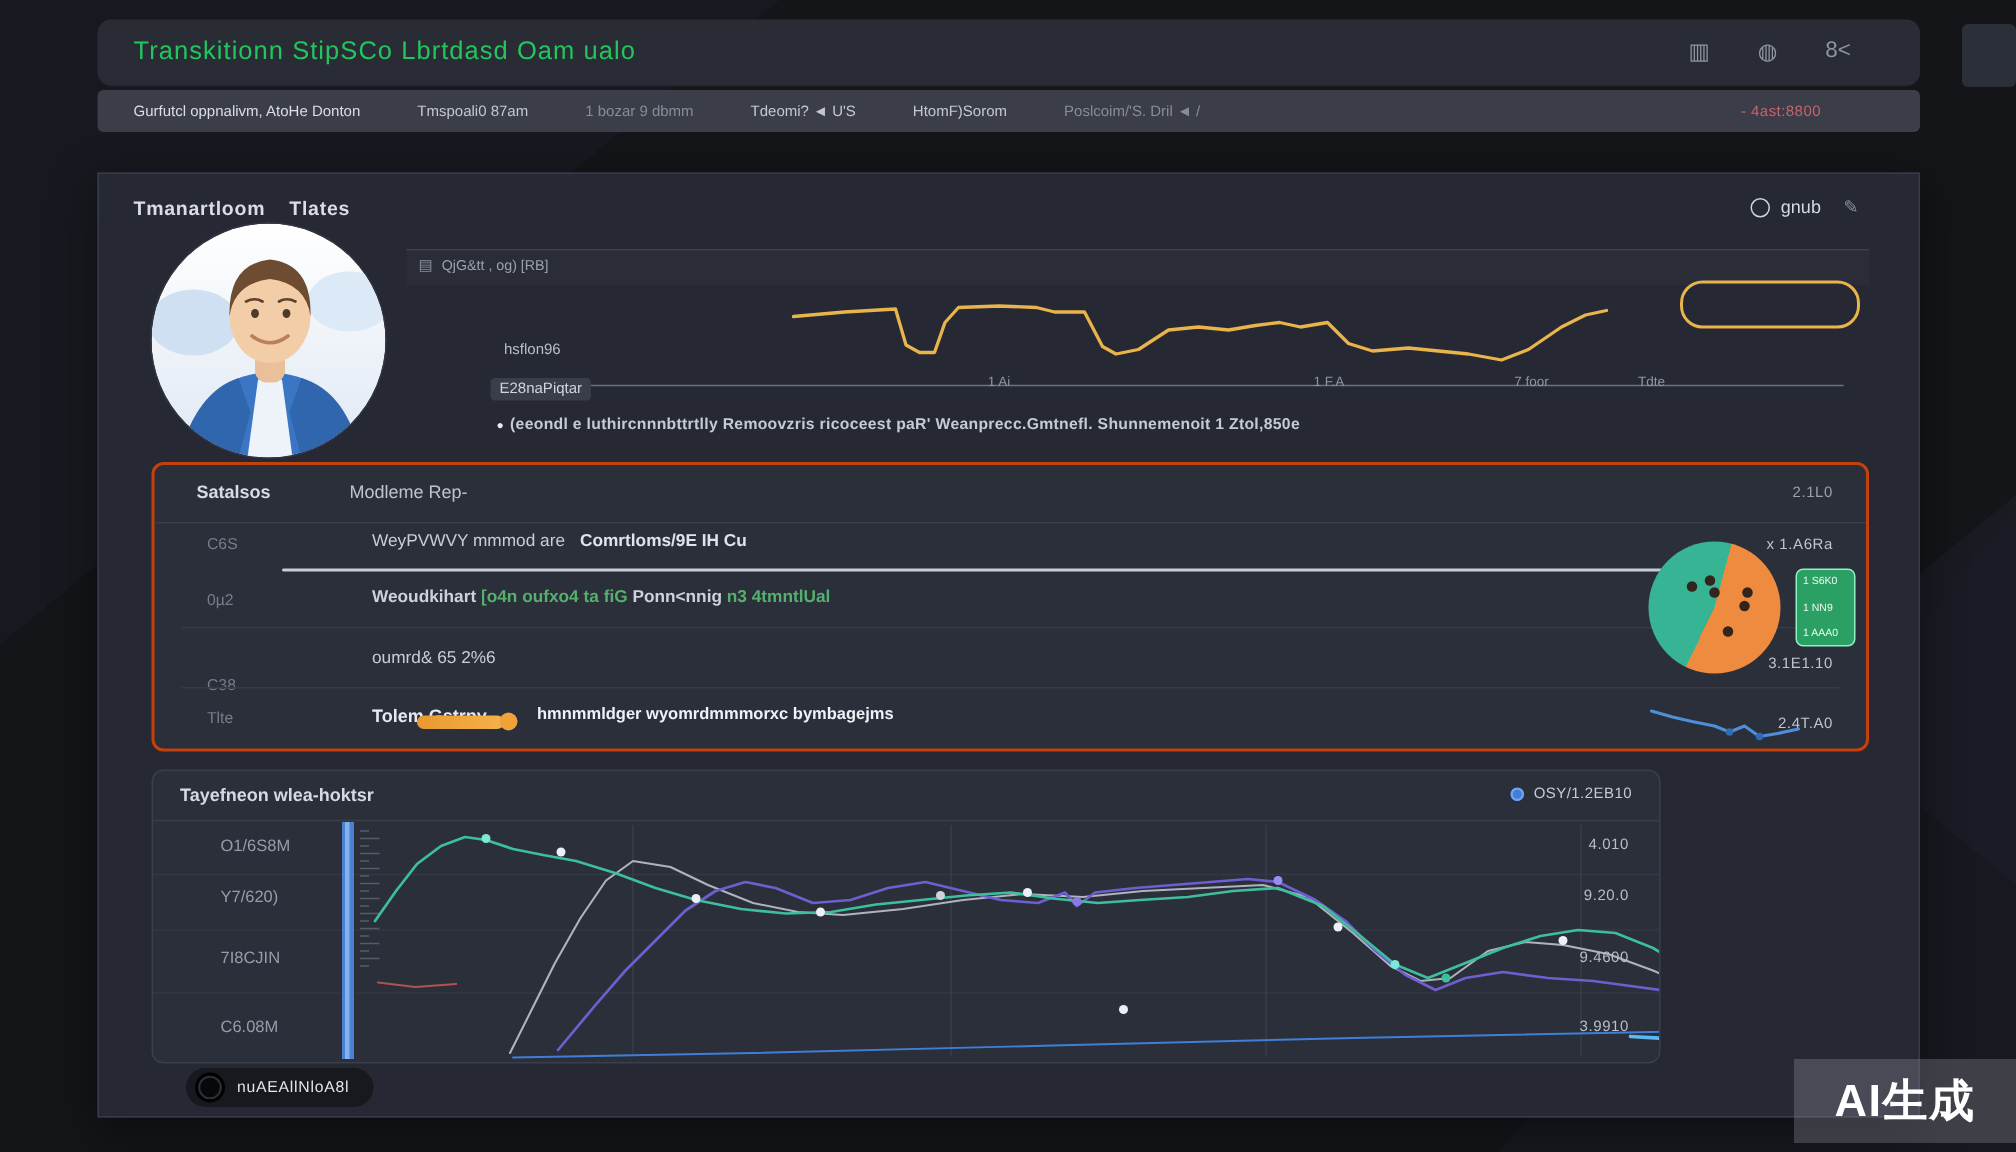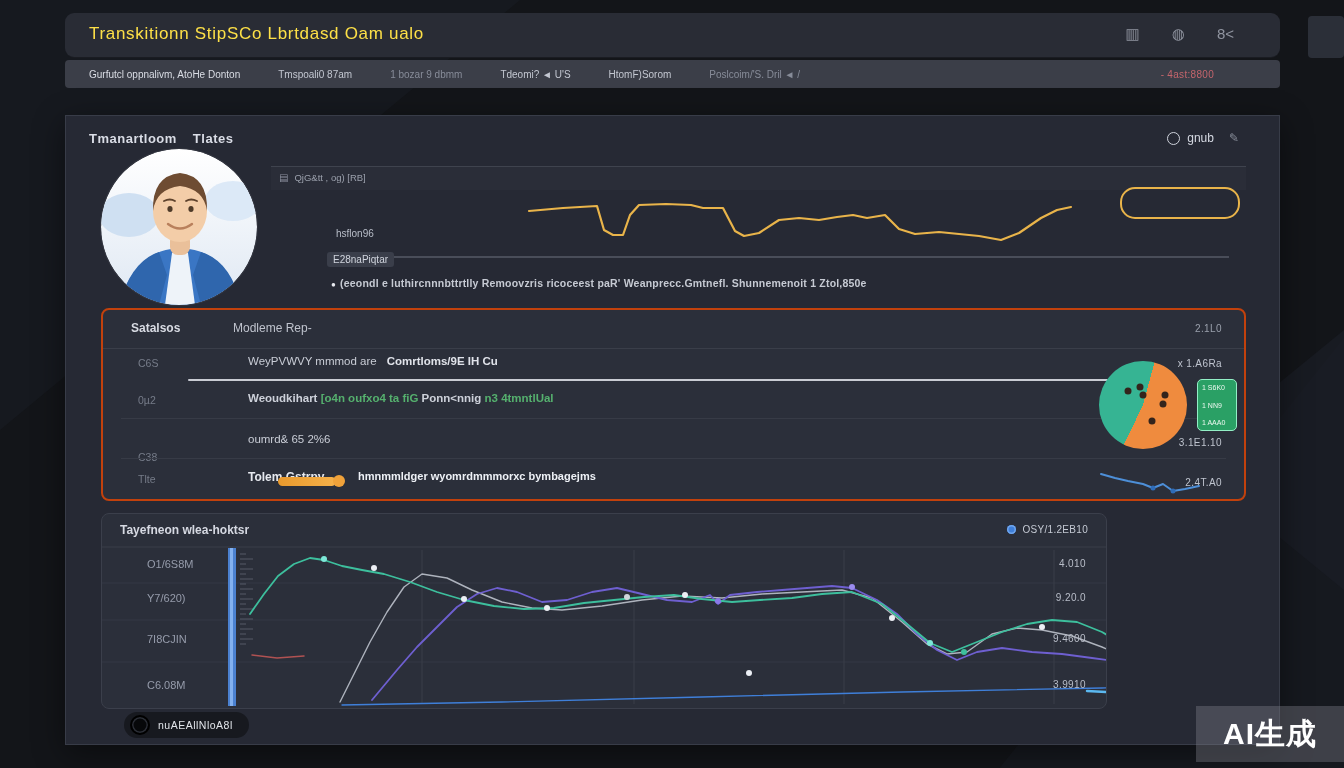--- a/index.html
+++ b/index.html
@@ -9,21 +9,21 @@
   .deco1{position:absolute;left:0;top:0;width:520px;height:430px;background:#1a1d24;
          clip-path:polygon(0 0,100% 0,0 100%);opacity:.55;}
   .deco2{position:absolute;right:0;bottom:0;width:420px;height:430px;background:#191c23;
          clip-path:polygon(100% 0,100% 100%,18% 100%);opacity:.6;}
   .deco3{position:absolute;right:0;top:330px;width:70px;height:260px;background:#1b1e26;
          clip-path:polygon(100% 0,100% 100%,0 78%,0 22%);opacity:.7;}
   
   .topbar{position:absolute;left:65px;top:13px;width:1215px;height:44px;background:#292c35;
           border-radius:9px;box-shadow:0 1px 0 #1a1c22;}
   .app-title{position:absolute;left:24px;top:11px;font-size:17px;font-weight:500;
-             color:#fde047;letter-spacing:.7px;}
+             color:#22c55e;letter-spacing:.7px;}
   .top-icons{position:absolute;right:46px;top:12px;display:flex;gap:32px;}
   .top-icons span{font-size:15px;color:#a9aeba;opacity:.8;cursor:pointer;}
   .corner-frag{position:absolute;left:1308px;top:16px;width:36px;height:42px;background:#2f323c;
                border-radius:4px;opacity:.9;}
   
   .navbar{position:absolute;left:65px;top:60px;width:1215px;height:28px;background:#3b3e48;
           border-radius:4px;display:flex;align-items:center;padding:4px;box-sizing:border-box;}
   .nav-item{font-size:10px;margin-left:38px;color:#c3c7d1;white-space:nowrap;cursor:pointer;}
   .nav-item:first-child{margin-left:20px;color:#dadde5;}
   .nav-item.dim{color:#878c99;}
@@ -178,20 +178,26 @@
       <div class="ov-toolbar-bg"></div>
       <div class="ov-toolbar">
         <span class="ico">▤</span>
         <span>QjG&amp;tt , og)  [RB]</span>
       </div>
       <svg id="overview-svg" viewBox="270 177 975 86" preserveAspectRatio="none">
           <line x1="340" y1="255" x2="1228" y2="255" stroke="#7e8492" stroke-width="1" opacity="0.8"></line>
           <polyline points="528,209 562,206 596,204 603,228 612,233 622,233 629,213 638,203 665,202 690,203 702,206 722,206 734,229 743,234 758,231 778,218 798,216 818,218 836,215 852,213 866,216 884,213 898,227 914,232 938,230 958,232 978,234 1000,238 1018,231 1040,216 1056,208 1070,205" fill="none" stroke="#e9b44a" stroke-width="2.2" stroke-linejoin="round" stroke-linecap="round" opacity="1"></polyline>
           <rect x="1120" y="186" width="118" height="30" rx="14" fill="none" stroke="#e9b44a" stroke-width="2"></rect>
         </svg>
+      <div id="ov-ticks">
+          <span class="ov-tick" style="left: 395px;">1 Ai</span>
+          <span class="ov-tick" style="left: 615px;">1 F.A</span>
+          <span class="ov-tick" style="left: 750px;">7 foor</span>
+          <span class="ov-tick" style="left: 830px;">Tdte</span>
+        </div>
       <span class="ov-s1">hsflon96</span>
       <span class="ov-s2">E28naPiqtar</span>
       <div class="ov-note">
         <span class="bullet">●</span><span>(eeondl e luthircnnnbttrtlly  Remoovzris ricoceest paR' Weanprecc.Gmtnefl.  Shunnemenoit 1 Ztol,850e</span>
       </div>
     </section>
 
     <section class="stats">
       <span class="stats-h1">Satalsos</span>
       <span class="stats-h2">Modleme Rep-</span>

